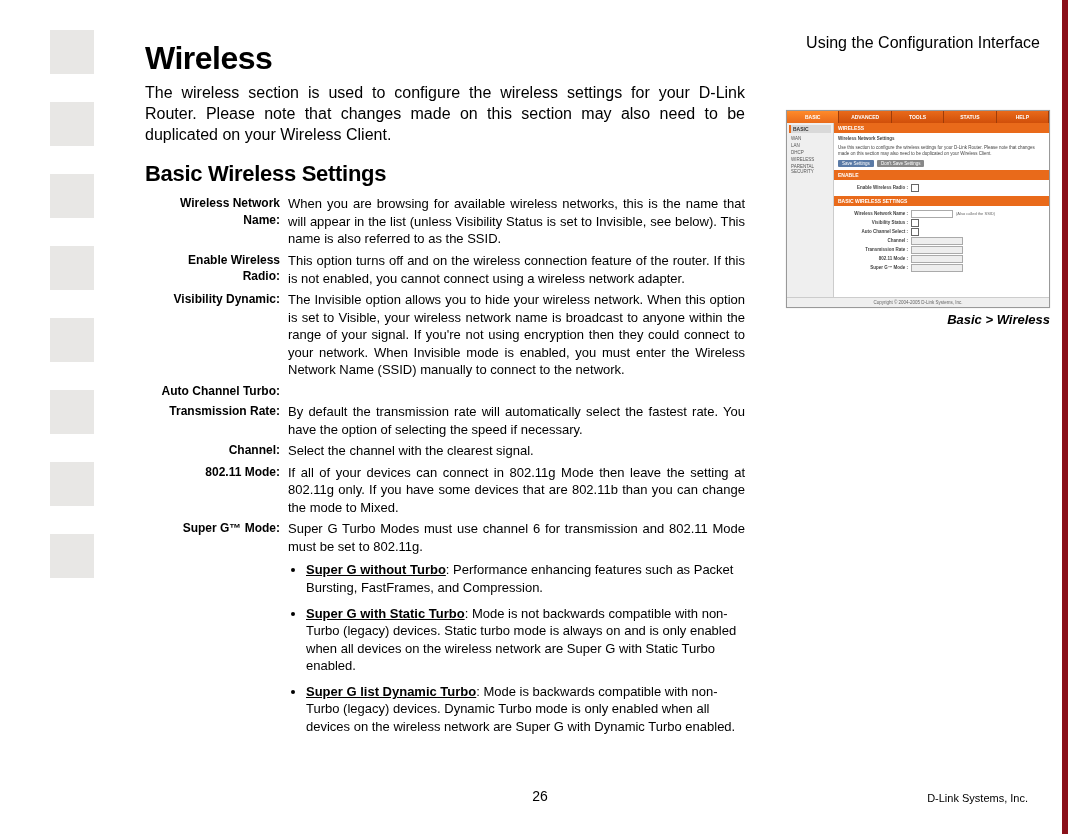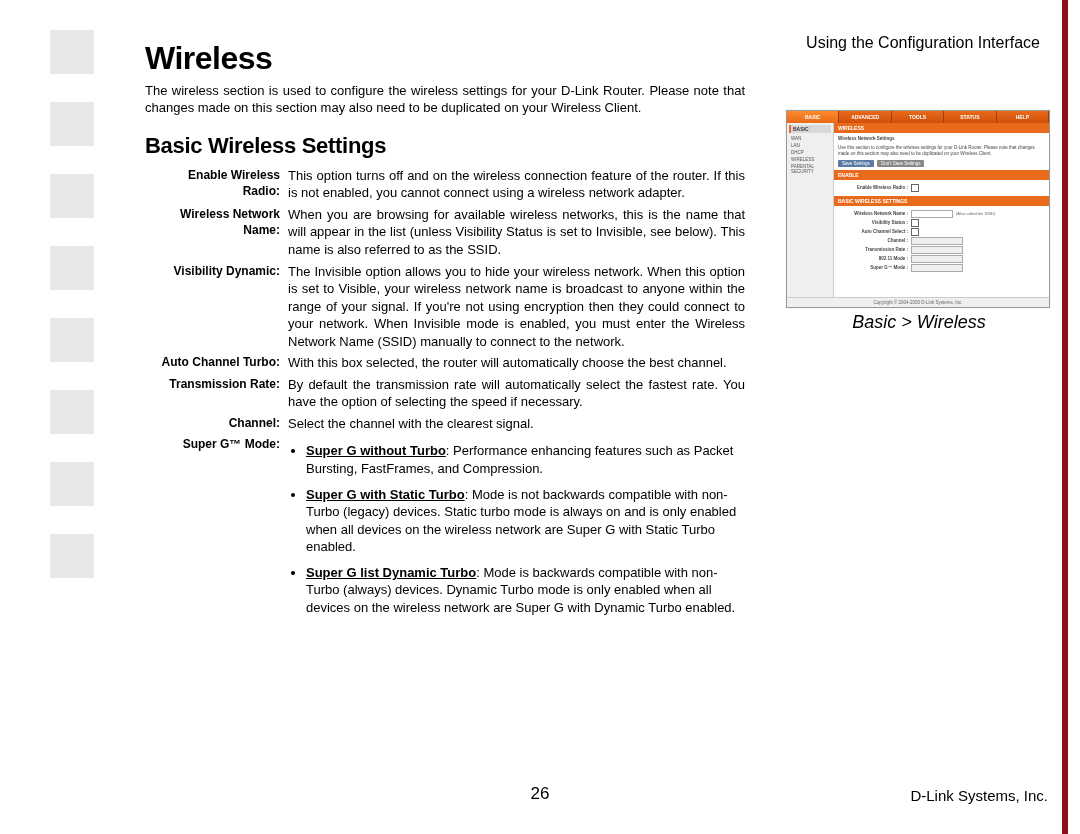--- a/index.html
+++ b/index.html
@@ -40,21 +40,21 @@
   }
   h1.title {
     font-family: "Arial Narrow", Arial, sans-serif;
     font-stretch: condensed;
     font-weight: bold;
     font-size: 32px;
     margin: 0 0 6px 0;
     letter-spacing: -0.5px;
   }
   .intro {
-    font-size: 13px;
+    font-size: 16px;
     line-height: 1.3;
     margin: 0 0 16px 0;
     text-align: justify;
   }
   h2.subtitle {
     font-family: "Arial Narrow", Arial, sans-serif;
     font-stretch: condensed;
     font-weight: bold;
     font-size: 22px;
     margin: 8px 0 8px 0;
@@ -214,45 +214,46 @@
     text-align:center;
     font-size:4.5px;
     color:#666;
     line-height:10px;
   }
   .caption {
     position:absolute;
     right: 30px;
     top: 312px;
     width: 262px;
-    text-align:center;
-    font-size:18px;
+    text-align:right;
+    font-size:13px;
     font-style:italic;
+    font-weight:bold;
   }
   .right-bar {
     position:absolute;
     right: 12px;
     top: 0;
     width: 6px;
     height: 834px;
     background:#8a101a;
   }
   .footer-page {
     position:absolute;
     bottom: 30px;
     left: 0;
     width: 100%;
     text-align:center;
-    font-size:17px;
+    font-size:14px;
   }
   .footer-right {
     position:absolute;
     bottom: 30px;
-    right: 32px;
-    font-size:15px;
+    right: 52px;
+    font-size:11px;
   }
 </style>
 </head>
 <body>
 
 <div class="left-strip">
   <div class="sq"></div>
   <div class="sq"></div>
   <div class="sq"></div>
   <div class="sq"></div>
@@ -266,62 +267,66 @@
 
 <div class="main">
   <h1 class="title">Wireless</h1>
   <p class="intro">The wireless section is used to configure the wireless settings for your D-Link Router. Please note that changes made on this section may also need to be duplicated on your Wireless Client.</p>
   <h2 class="subtitle">Basic Wireless Settings</h2>
 
   <div class="deflist">
 
     <div class="row">
       <div class="term-col">
+        <span>Wireless Network</span><br>
+        <span>Name:</span>
+      </div>
+      <div class="desc-col">When you are browsing for available wireless networks, this is the name that will appear in the list (unless Visibility Status is set to Invisible, see below). This name is also referred to as the SSID.</div>
+    </div>
+
+    <div class="row">
+      <div class="term-col">
         <span>Enable Wireless</span><br>
         <span>Radio:</span>
       </div>
       <div class="desc-col">This option turns off and on the wireless connection feature of the router. If this is not enabled, you cannot connect using a wireless network adapter.</div>
     </div>
 
     <div class="row">
-      <div class="term-col">
-        <span>Wireless Network</span><br>
-        <span>Name:</span>
-      </div>
-      <div class="desc-col">When you are browsing for available wireless networks, this is the name that will appear in the list (unless Visibility Status is set to Invisible, see below). This name is also referred to as the SSID.</div>
-    </div>
-
-    <div class="row">
       <div class="term-col">Visibility Dynamic:</div>
       <div class="desc-col">The Invisible option allows you to hide your wireless network. When this option is set to Visible, your wireless network name is broadcast to anyone within the range of your signal. If you're not using encryption then they could connect to your network. When Invisible mode is enabled, you must enter the Wireless Network Name (SSID) manually to connect to the network.</div>
     </div>
 
     <div class="row">
       <div class="term-col">Auto Channel Turbo:</div>
-      <div class="desc-col">With this box selected, the router will automatically choose the best channel.</div>
     </div>
 
     <div class="row">
       <div class="term-col">Transmission Rate:</div>
       <div class="desc-col">By default the transmission rate will automatically select the fastest rate. You have the option of selecting the speed if necessary.</div>
     </div>
 
     <div class="row">
       <div class="term-col">Channel:</div>
       <div class="desc-col">Select the channel with the clearest signal.</div>
     </div>
 
+    <div class="row">
+      <div class="term-col">802.11 Mode:</div>
+      <div class="desc-col">If all of your devices can connect in 802.11g Mode then leave the setting at 802.11g only. If you have some devices that are 802.11b than you can change the mode to Mixed.</div>
+    </div>
 
     <div class="row">
       <div class="term-col">Super G™ Mode:</div>
       <div class="desc-col">
+        <span>Super G Turbo Modes must use channel 6 for transmission and 802.11 Mode must be set to 802.11g.</span>
         <ul class="bullets">
           <li><b>Super G without Turbo</b><span>: Performance enhancing features such as Packet Bursting, FastFrames, and Compression.</span></li>
           <li><b>Super G with Static Turbo</b><span>: Mode is not backwards compatible with non-Turbo (legacy) devices. Static turbo mode is always on and is only enabled when all devices on the wireless network are Super G with Static Turbo enabled.</span></li>
-          <li><b>Super G list Dynamic Turbo</b><span>: Mode is backwards compatible with non-Turbo (always) devices. Dynamic Turbo mode is only enabled when all devices on the wireless network are Super G with Dynamic Turbo enabled.</span></li>
+          <li><b>Super G list Dynamic Turbo</b><span>: Mode is backwards compatible with non-Turbo (legacy) devices. Dynamic Turbo mode is only enabled when all devices on the wireless network are Super G with Dynamic Turbo enabled.</span></li>
         </ul>
       </div>
     </div>
 
   </div>
 </div>
 
 <div class="screenshot-box">
   <div class="sb-topbar">
     <div class="tab active">BASIC</div>

